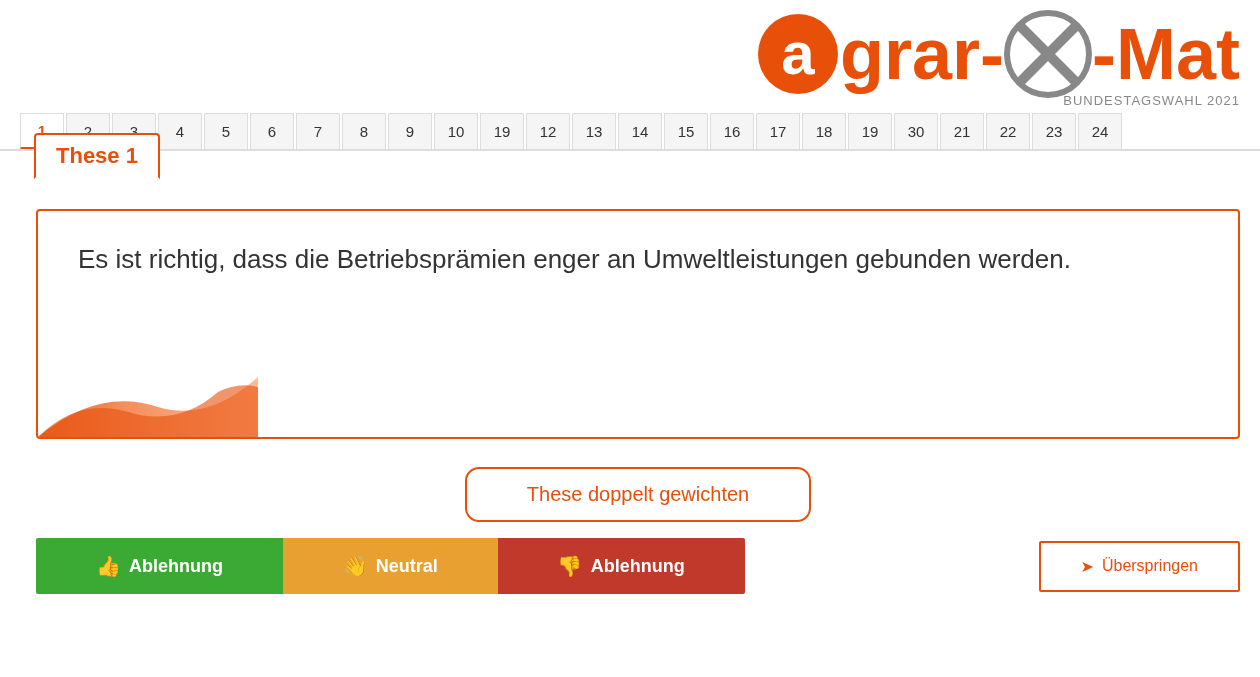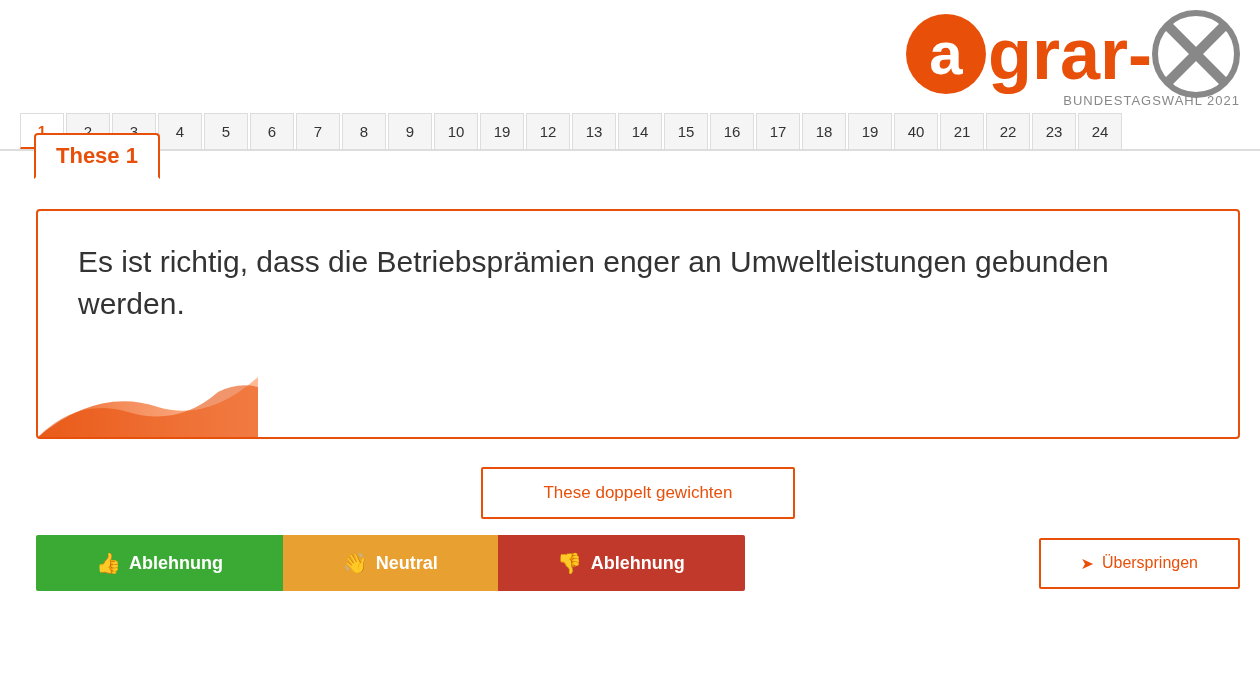--- a/index.html
+++ b/index.html
@@ -149,21 +149,21 @@
     .these-tab-wrapper {
       position: relative;
       padding-top: 38px;
     }
     .these-body {
       padding: 30px 40px 30px 40px;
       position: relative;
       z-index: 2;
     }
     .these-text {
-      font-size: 30px;
+      font-size: 26px;
       color: #333;
       line-height: 1.4;
     }
 
     
     .orange-wave {
       position: absolute;
       bottom: 0;
       left: 0;
       width: 220px;
@@ -174,24 +174,24 @@
     
     .actions-row {
       display: flex;
       justify-content: center;
       margin-top: 28px;
     }
     .double-weight-btn {
       border: 2px solid #e8500a;
       background: #fff;
       color: #e8500a;
-      font-size: 17px;
+      font-size: 20px;
       padding: 14px 60px;
       cursor: pointer;
-      border-radius: 2px;
+      border-radius: 14px;
     }
 
     
     .vote-row {
       display: flex;
       justify-content: space-between;
       align-items: center;
       margin-top: 16px;
       padding: 0 0px;
     }
@@ -248,20 +248,21 @@
     <div class="logo-text">
       <span class="logo-a-circle">a</span>
       <span>grar-</span>
       <span class="logo-x-wrapper">
         <div class="logo-x-circle"></div>
         <div class="logo-x-cross">
           <div class="cross-line1"></div>
           <div class="cross-line2"></div>
         </div>
       </span>
+      <span>-Mat</span>
     </div>
     <div class="bundestagswahl">BUNDESTAGSWAHL 2021</div>
   </div>
 </div>
 
 <nav class="tabs-nav">
 <a class="tab-item active" href="#">1</a>
     <a class="tab-item" href="#">2</a>
     <a class="tab-item" href="#">3</a>
     <a class="tab-item" href="#">4</a>
@@ -273,21 +274,21 @@
     <a class="tab-item" href="#">10</a>
     <a class="tab-item" href="#">19</a>
     <a class="tab-item" href="#">12</a>
     <a class="tab-item" href="#">13</a>
     <a class="tab-item" href="#">14</a>
     <a class="tab-item" href="#">15</a>
     <a class="tab-item" href="#">16</a>
     <a class="tab-item" href="#">17</a>
     <a class="tab-item" href="#">18</a>
     <a class="tab-item" href="#">19</a>
-    <a class="tab-item" href="#">40</a>
+    <a class="tab-item" href="#">30</a>
     <a class="tab-item" href="#">21</a>
     <a class="tab-item" href="#">22</a>
     <a class="tab-item" href="#">23</a>
     <a class="tab-item" href="#">24</a>
   </nav>
 
 <div class="main-content">
 
   <div class="these-tab-wrapper">
     <div class="these-tab">

